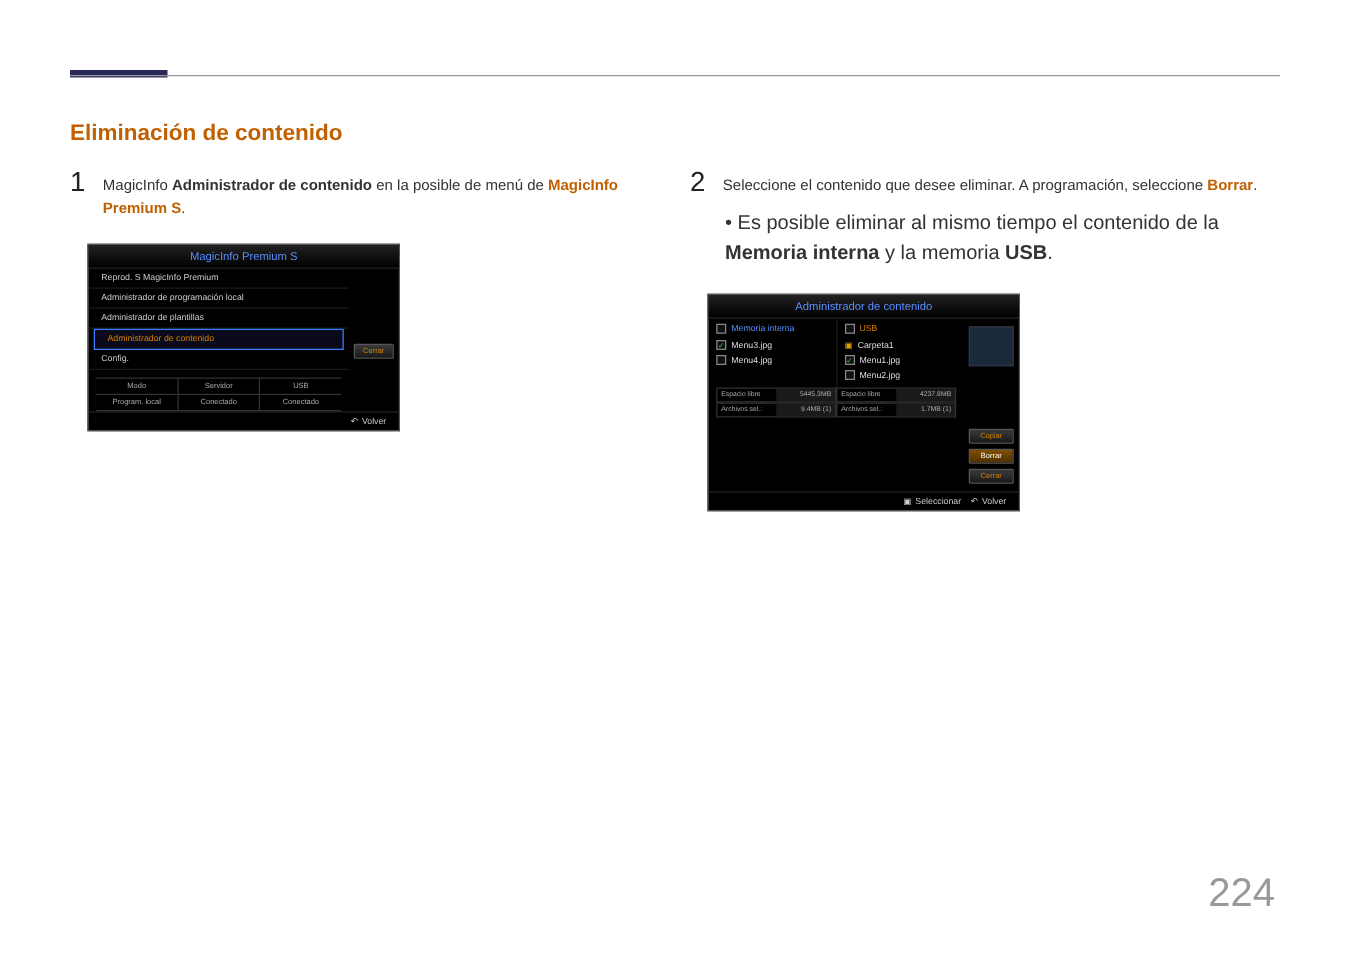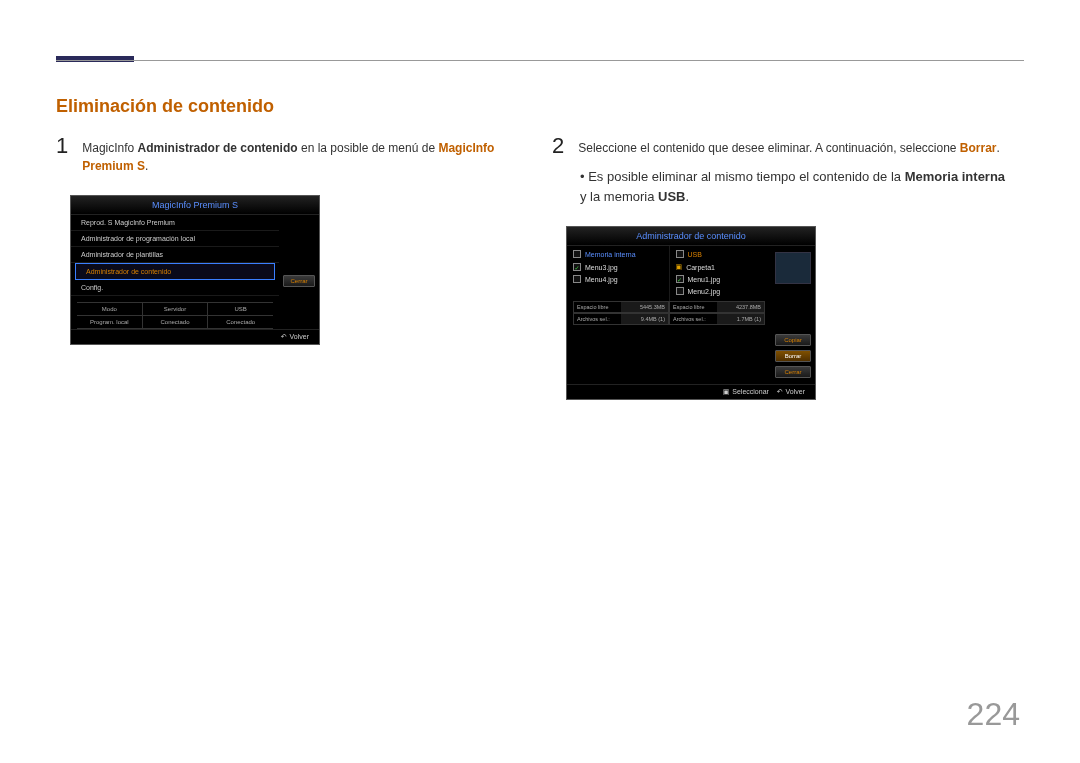--- a/index.html
+++ b/index.html
@@ -57,21 +57,21 @@
   .step-num {
     font-size: 22px;
     color: #222;
     font-weight: 400;
     line-height: 1;
   }
   .step-text { padding-top: 4px; line-height: 1.5; }
   .step-text .bold { font-weight: bold; }
   .step-text .accent { color: #c06000; font-weight: bold; }
   .bullet-row {
-    font-size: 13px;
+    font-size: 16px;
     color: #333;
     margin-left: 28px;
     margin-bottom: 10px;
     line-height: 1.5;
   }
   .bullet-row::before { content: "• "; }
 
   
   .panel {
     background: #000;
@@ -276,21 +276,21 @@
         <div class="panel-footer">
           <span class="icon">↶</span><span>Volver</span>
         </div>
       </div>
     </div>
 
     <div class="col">
       <div class="step">
         <div class="step-num">2</div>
         <div class="step-text">
-          <span>Seleccione el contenido que desee eliminar. A continuación, seleccione </span><span class="accent">Borrar</span><span>.</span>
+          <span>Seleccione el contenido que desee eliminar. A programación, seleccione </span><span class="accent">Borrar</span><span>.</span>
         </div>
       </div>
       <div class="bullet-row">
         <span>Es posible eliminar al mismo tiempo el contenido de la </span><span class="bold" style="font-weight:bold">Memoria interna</span><span> y la memoria </span><span class="bold" style="font-weight:bold">USB</span><span>.</span>
       </div>
 
       <div class="panel">
         <div class="panel-title">Administrador de contenido</div>
         <div style="display:flex;">
           <div style="flex:1;">

